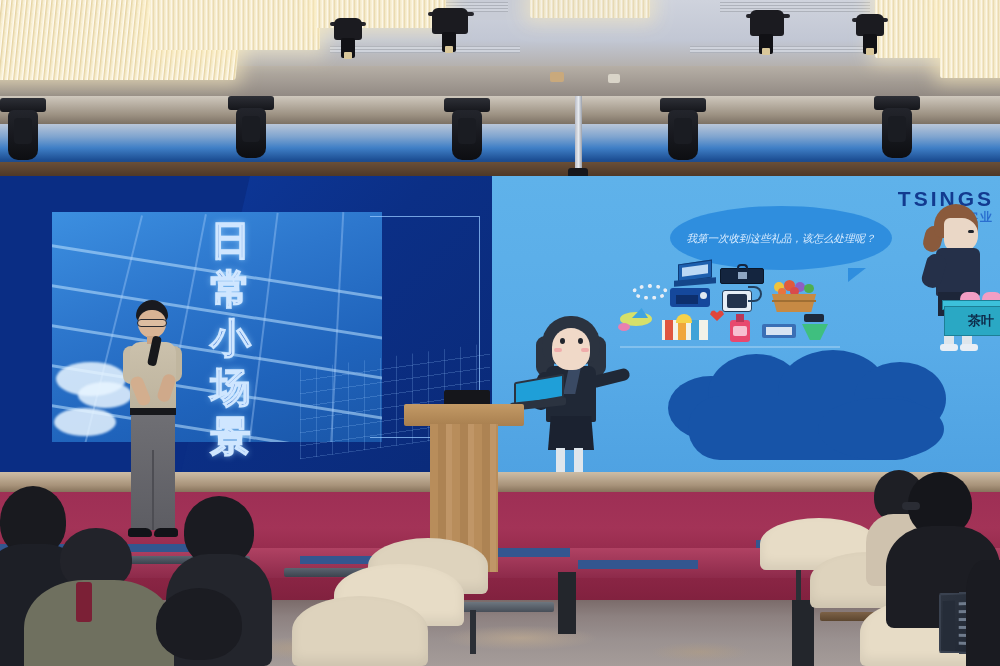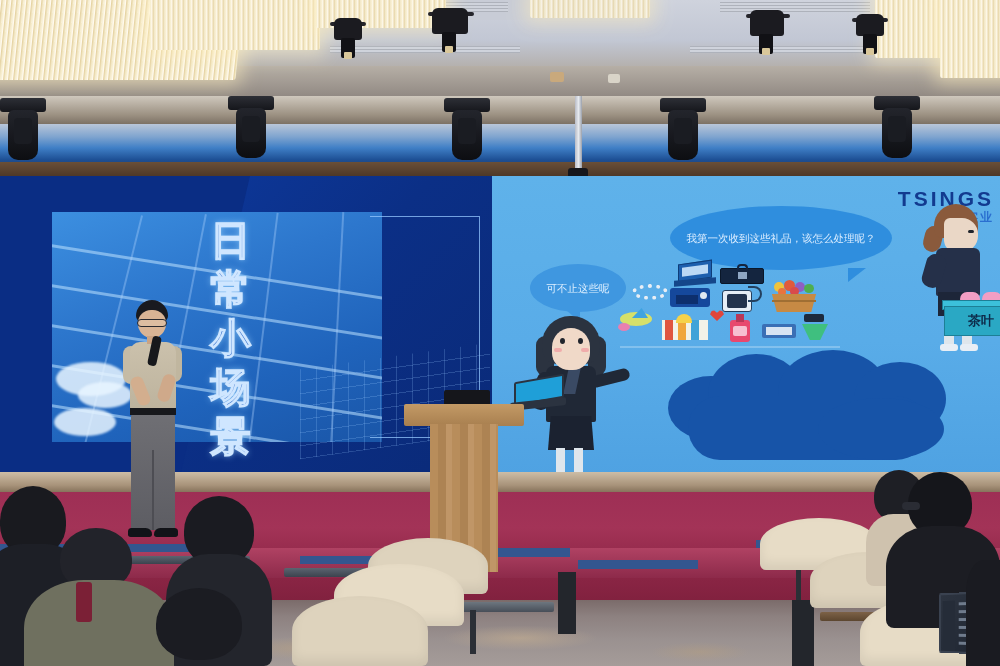--- a/index.html
+++ b/index.html
@@ -91,21 +91,21 @@
   .slideR { position:absolute; left:492px; top:0; width:508px; height:300px;
     background:linear-gradient(180deg,#5fb2ea 0%,#59ace8 55%,#4fa2e2 100%); }
 
   .logo { position:absolute; right:6px; top:12px; text-align:right; line-height:1; }
   .logo .t1 { font-size:21px; font-weight:bold; color:#123a8f; letter-spacing:3px; }
   .logo .t2 { font-size:12px; font-weight:bold; color:#2a6fd0; letter-spacing:2px; margin-top:2px; }
 
   .bubble { position:absolute; background:#2f8ede; border-radius:50%;
     display:flex; align-items:center; justify-content:center; text-align:center;
     color:#d9ecff; }
-  .bubble.b-ask { left:178px; top:30px; width:222px; height:64px; font-size:10.5px; line-height:15px; padding:0 16px; }
+  .bubble.b-ask { left:178px; top:30px; width:222px; height:64px; font-size:10.5px; line-height:15px; padding:0 16px;font-style:italic; }
   .bubble.b-ask:after { content:""; position:absolute; right:26px; bottom:-12px;
     width:0; height:0; border-left:18px solid #2f8ede; border-bottom:14px solid transparent; }
   .bubble.b-more { left:38px; top:88px; width:96px; height:48px; font-size:10.5px; line-height:15px;
     background:#3f97e0; color:#dff0ff; }
   .bubble.b-more:after { content:""; position:absolute; left:36px; bottom:-10px;
     width:0; height:0; border-right:14px solid #3f97e0; border-bottom:12px solid transparent; }
 
   .cloud-bubble { position:absolute; left:176px; top:174px; width:276px; height:116px; }
   .cloud-bubble .lobe { position:absolute; background:#1754a8; border-radius:50%; }
   .cloud-bubble .txt { position:absolute; left:24px; top:14px; width:230px;
@@ -362,23 +362,20 @@
 
       <div class="logo">
         <div class="t1">TSINGS</div>
         <div class="t2">青山实业</div>
       </div>
 
       <div class="bubble b-ask">
         <span>我第一次收到这些礼品，该怎么处理呢？</span>
       </div>
 
-      <div class="bubble b-more">
-        <span>可不止这些呢</span>
-      </div>
 
       <div class="items">
         <div class="shelf"></div>
 
         <div class="it" style="left:54px;top:0;width:40px;height:26px;">
           <div style="position:absolute;left:4px;top:0;width:34px;height:18px;background:#1d5fae;border:1.5px solid #0f3d78;transform:skewY(-8deg);"></div>
           <div style="position:absolute;left:8px;top:4px;width:26px;height:9px;background:#bcd9f5;transform:skewY(-8deg);"></div>
           <div style="position:absolute;left:0;top:17px;width:42px;height:6px;background:#15468a;transform:skewY(-5deg);"></div>
         </div>
 

